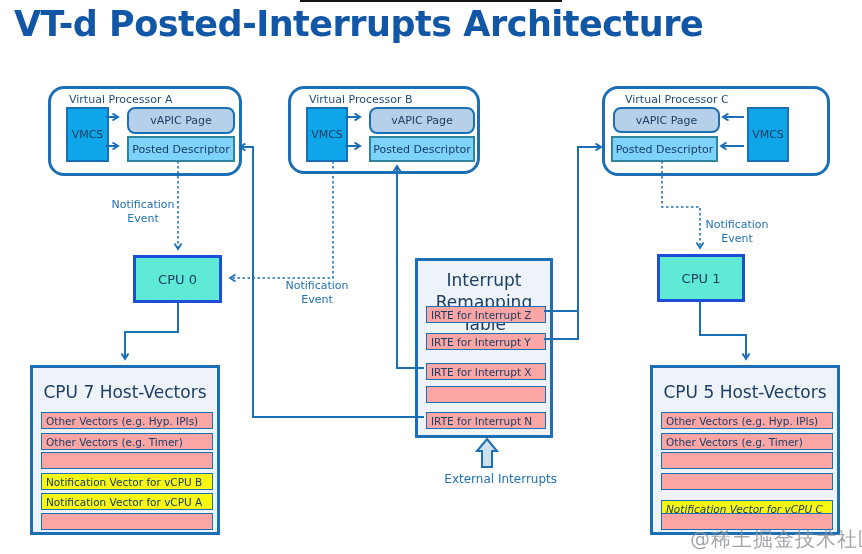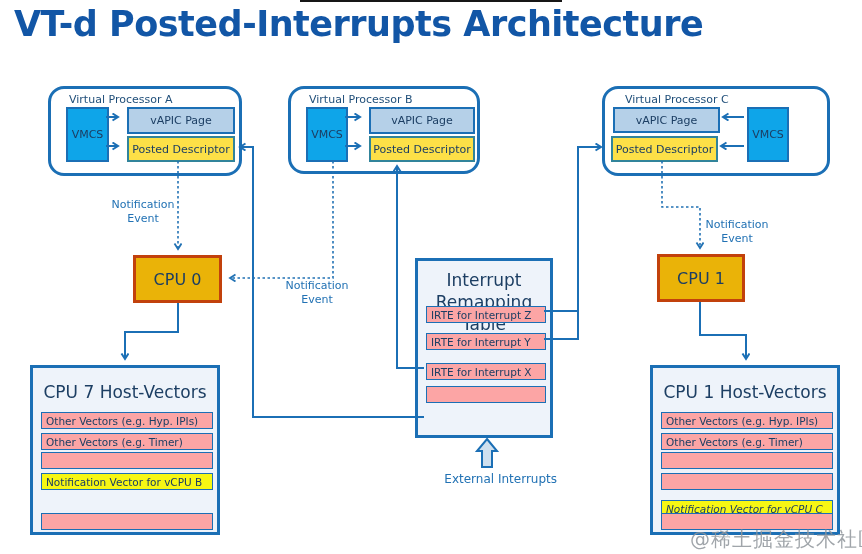--- a/index.html
+++ b/index.html
@@ -12,25 +12,25 @@
     left:14px;top:4px;font-size:35px;font-weight:bold;color:#1256a6;
     letter-spacing:-0.5px;white-space:nowrap;
   }
   .vp{border:3px solid #1b6fb5;border-radius:16px;background:#ffffff;}
   .vp-label{font-size:11px;color:#1f4e79;white-space:nowrap;}
   .cell{
     border:2px solid #1b6fb5;display:flex;align-items:center;justify-content:center;
     font-size:11px;color:#1c3e63;white-space:nowrap;
   }
   .vmcs{background:#0ea5e9;}
-  .vapic{background:#b5d0e8;}
-  .posted{background:#fde047;border-color:#31849b;}
+  .vapic{background:#b5d0e8;border-radius:8px;}
+  .posted{background:#7dd3fc;border-color:#31849b;}
   .cpu{
-    background:#eab308;border:3px solid #c2410c;display:flex;align-items:center;
-    justify-content:center;font-size:16px;color:#1c3e63;
+    background:#5eead4;border:3px solid #1d4ed8;display:flex;align-items:center;
+    justify-content:center;font-size:13px;color:#1c3e63;
   }
   .panel{background:#eef3fa;border:3px solid #1b6fb5;}
   .panel-title{
     left:0;width:100%;text-align:center;font-size:17px;color:#1c3e63;
     white-space:pre-line;line-height:1.3;
   }
   .row{
     background:#fca5a5;border:1.5px solid #1b6fb5;font-size:10.5px;color:#1c3e63;
     display:flex;align-items:center;padding-left:4px;white-space:nowrap;overflow:hidden;
   }
@@ -84,33 +84,35 @@
 <div class="abs note" style="left:697px;top:218px;width:80px;">Notification
 Event</div>
 
 <div class="abs panel" style="left:415px;top:258px;width:138px;height:180px;">
   <div class="abs panel-title" style="top:8px;">Interrupt
 Remapping Table</div>
   <div class="abs row" style="left:8px;top:45px;width:120px;height:17px;">IRTE for Interrupt Z</div>
   <div class="abs row" style="left:8px;top:72px;width:120px;height:17px;">IRTE for Interrupt Y</div>
   <div class="abs row" style="left:8px;top:102px;width:120px;height:17px;">IRTE for Interrupt X</div>
   <div class="abs row" style="left:8px;top:125px;width:120px;height:17px;"></div>
+  <div class="abs row" style="left:8px;top:151px;width:120px;height:17px;">IRTE for Interrupt N</div>
 </div>
 
 <div class="abs panel" style="left:30px;top:365px;width:190px;height:170px;">
   <div class="abs panel-title" style="top:13px;">CPU 7 Host-Vectors</div>
   <div class="abs row" style="left:8px;top:44px;width:172px;height:17px;">Other Vectors (e.g. Hyp. IPIs)</div>
   <div class="abs row" style="left:8px;top:65px;width:172px;height:17px;">Other Vectors (e.g. Timer)</div>
   <div class="abs row" style="left:8px;top:84px;width:172px;height:17px;"></div>
   <div class="abs row yellow" style="left:8px;top:105px;width:172px;height:17px;">Notification Vector for vCPU B</div>
+  <div class="abs row yellow" style="left:8px;top:125px;width:172px;height:17px;">Notification Vector for vCPU A</div>
   <div class="abs row" style="left:8px;top:145px;width:172px;height:17px;"></div>
 </div>
 
 <div class="abs panel" style="left:650px;top:365px;width:190px;height:170px;">
-  <div class="abs panel-title" style="top:13px;">CPU 1 Host-Vectors</div>
+  <div class="abs panel-title" style="top:13px;">CPU 5 Host-Vectors</div>
   <div class="abs row" style="left:8px;top:44px;width:172px;height:17px;">Other Vectors (e.g. Hyp. IPIs)</div>
   <div class="abs row" style="left:8px;top:65px;width:172px;height:17px;">Other Vectors (e.g. Timer)</div>
   <div class="abs row" style="left:8px;top:84px;width:172px;height:17px;"></div>
   <div class="abs row" style="left:8px;top:105px;width:172px;height:17px;"></div>
   <div class="abs row yellow" style="left:8px;top:132px;width:172px;height:17px;font-style:italic;">Notification Vector for vCPU C</div>
   <div class="abs row" style="left:8px;top:145px;width:172px;height:17px;"></div>
 </div>
 
 <div class="abs ext-label" style="left:417px;top:472px;width:140px;">External Interrupts</div>
 

